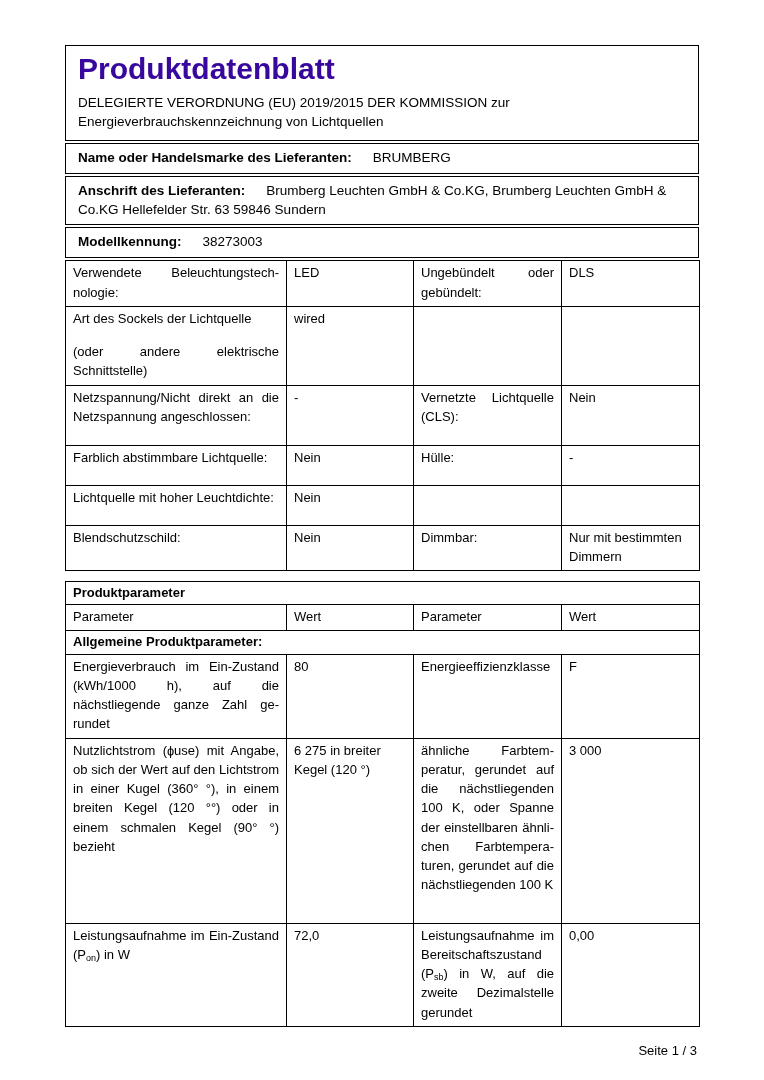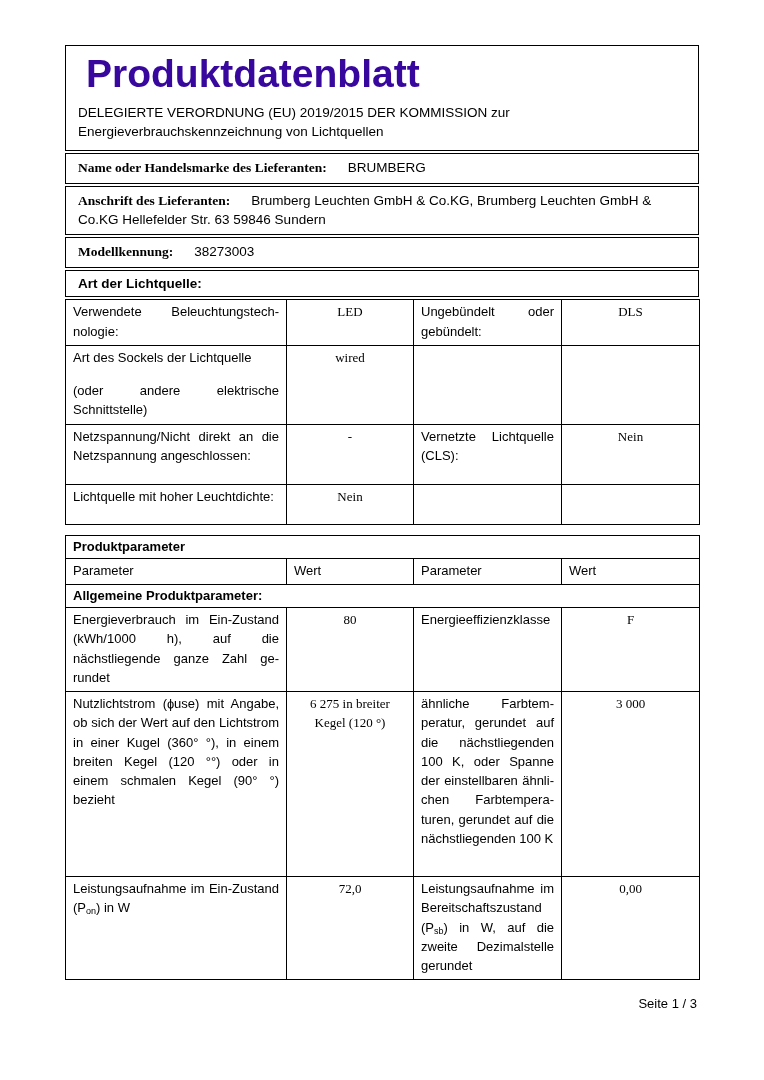--- a/index.html
+++ b/index.html
@@ -3,39 +3,39 @@
 <meta charset="utf-8">
 <style>
   html, body { margin:0; padding:0; }
   body {
     width:764px; height:1080px; background:#ffffff; overflow:hidden;
     font-family:"Liberation Sans", sans-serif; color:#000; position:relative;
   }
   .doc { position:absolute; left:65px; top:45px; width:634px; }
   .box { border:1.5px solid #000; margin-bottom:2px; box-sizing:border-box; }
   .title-box { padding:6px 12px 8px 12px; }
-  .page-title { margin:0 0 8px 8px; font-size:39px; font-weight:bold; letter-spacing:0; }
+  .page-title { margin:0 0 8px 0; font-size:30px; font-weight:bold; letter-spacing:0; }
   .subtitle { margin:0; font-size:13.5px; line-height:1.4; white-space:pre-line; }
   .kv { padding:5px 12px; font-size:13.5px; line-height:1.4; }
-  .kv .lbl { font-weight:bold;font-family:Liberation Serif, serif; }
+  .kv .lbl { font-weight:bold; }
   .kv .val { margin-left:21px; }
   .section-heading { padding:5px 12px; font-size:13.5px; font-weight:bold; }
 
   table.grid {
     border-collapse:separate; border-spacing:0; width:634px; table-layout:fixed;
     font-size:13px; margin-bottom:10px; box-sizing:border-box;
     border-left:1.5px solid #000; border-top:1.5px solid #000;
   }
   .grid td {
     border-right:1.5px solid #000; border-bottom:1.5px solid #000;
     vertical-align:top; padding:2px 7px 4px 7px; line-height:1.48;
     box-sizing:border-box; overflow:hidden;
   }
   td.param { text-align:justify; }
-  td.value { text-align:center;font-family:Liberation Serif, serif; }
+  td.value { text-align:left; }
   td.span-title { text-align:left; font-weight:bold; padding:1px 7px 2px 7px; }
   tr.hdr td { text-align:left; }
   .cell-par { margin:0; }
   .cell-par.second { margin-top:14px; }
   sub.subscript { font-size:9px; line-height:0; vertical-align:-2px; }
   .footer { margin-top:16px; text-align:right; font-size:13px; padding-right:2px; }
 </style>
 </head>
 <body>
 
@@ -52,21 +52,20 @@
   </section>
 
   <section class="box kv">
     <span class="lbl">Anschrift des Lieferanten:</span><span class="val">Brumberg Leuchten GmbH &amp; Co.KG, Brumberg Leuchten GmbH &amp; Co.KG Hellefelder Str. 63 59846 Sundern</span>
   </section>
 
   <section class="box kv">
     <span class="lbl">Modellkennung:</span><span class="val">38273003</span>
   </section>
 
-  <section class="box section-heading">Art der Lichtquelle:</section>
 
   <table class="grid">
     <colgroup>
       <col style="width:221px">
         <col style="width:127px">
         <col style="width:148px">
         <col style="width:138px">
     </colgroup>
     <tbody>
       <tr style="height:40px">
@@ -84,24 +83,36 @@
         <td class="param"></td>
         <td class="value"></td>
       </tr>
       <tr style="height:60px">
         <td class="param">Netzspannung/Nicht direkt an die Netzspannung angeschlos­sen:</td>
         <td class="value">-</td>
         <td class="param">Vernetzte Lichtquel­le (CLS):</td>
         <td class="value">Nein</td>
       </tr>
       <tr style="height:40px">
+        <td class="param">Farblich abstimmbare Licht­quelle:</td>
+        <td class="value">Nein</td>
+        <td class="param">Hülle:</td>
+        <td class="value">-</td>
+      </tr>
+      <tr style="height:40px">
         <td class="param">Lichtquelle mit hoher Leucht­dichte:</td>
         <td class="value">Nein</td>
         <td class="param"></td>
         <td class="value"></td>
+      </tr>
+      <tr style="height:44px">
+        <td class="param">Blendschutzschild:</td>
+        <td class="value">Nein</td>
+        <td class="param">Dimmbar:</td>
+        <td class="value">Nur mit bestimm­ten Dimmern</td>
       </tr>
     </tbody>
   </table>
 
   <table class="grid">
     <colgroup>
       <col style="width:221px">
         <col style="width:127px">
         <col style="width:148px">
         <col style="width:138px">

